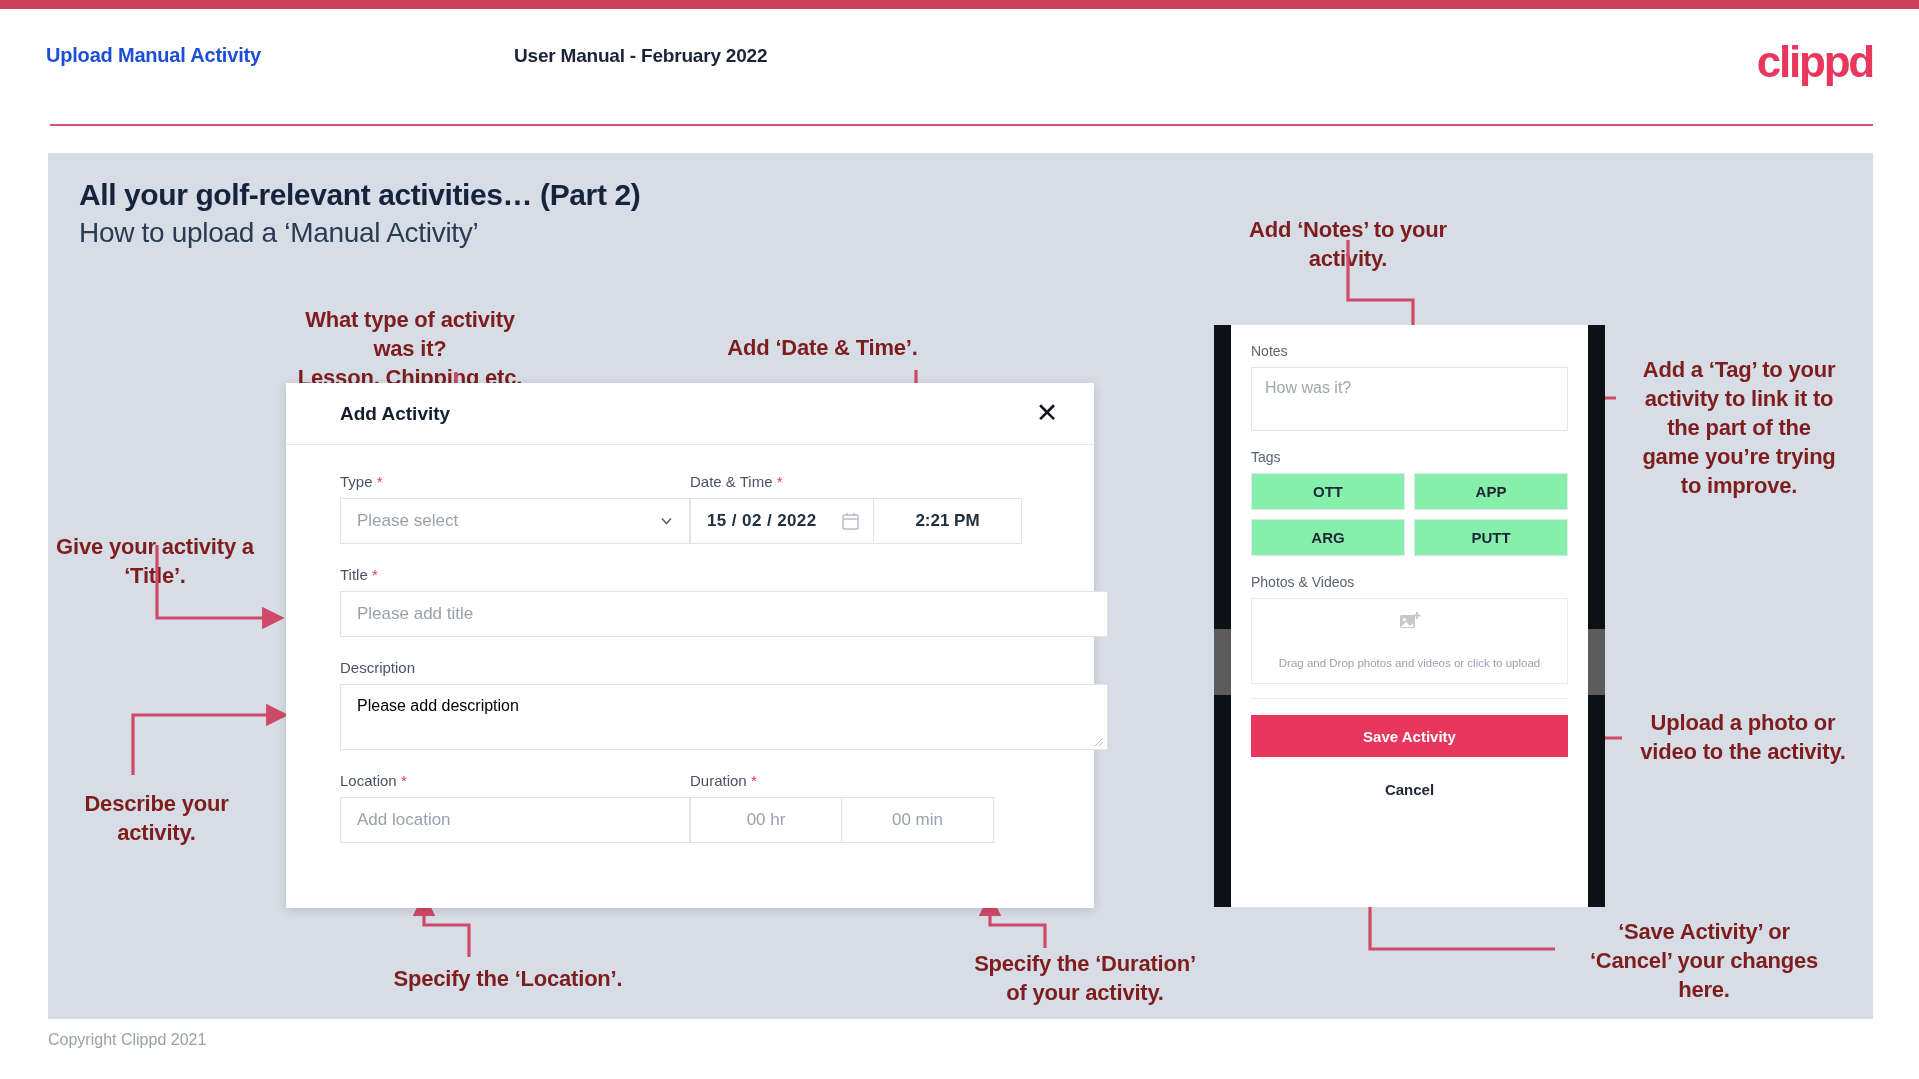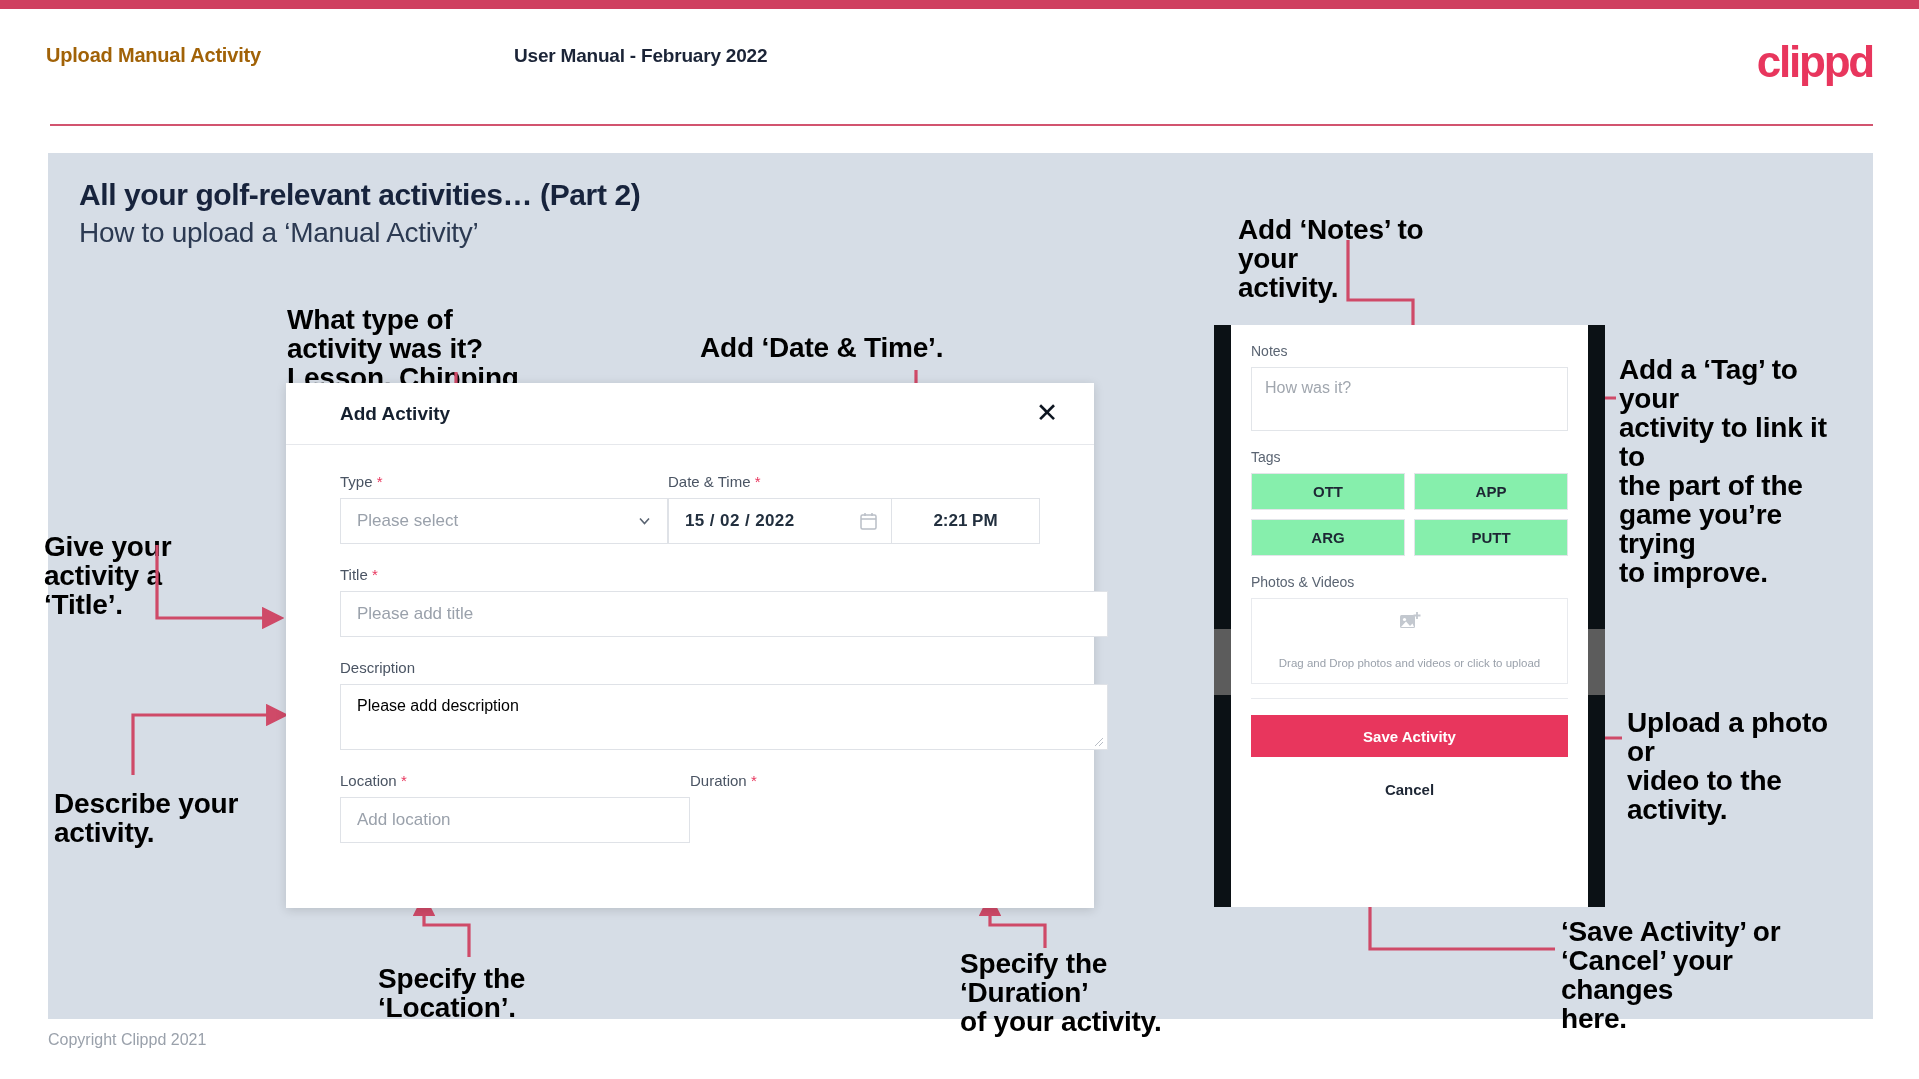--- a/index.html
+++ b/index.html
@@ -13,21 +13,21 @@
 
   
   .top-bar {
     position: absolute; left: 0; top: 0; width: 1919px; height: 9px;
     background: #cf4060;
   }
 
   
   .header-left {
     position: absolute; left: 46px; top: 44px;
-    font-size: 20px; font-weight: 700; color: #a16207; letter-spacing: -0.2px;
+    font-size: 20px; font-weight: 700; color: #1d4ed8; letter-spacing: -0.2px;
   }
   .header-center {
     position: absolute; left: 514px; top: 45px;
     font-size: 19px; font-weight: 600; color: #1b2437; letter-spacing: -0.2px;
   }
   .logo {
     position: absolute; right: 46px; top: 40px;
     font-size: 44px; font-weight: 800; color: #e8365d;
     letter-spacing: -2.2px; line-height: 1;
   }
@@ -46,23 +46,23 @@
     position: absolute; left: 31px; top: 25px;
     font-size: 30px; font-weight: 800; color: #17233c; letter-spacing: -0.4px;
   }
   .slide-sub {
     position: absolute; left: 31px; top: 64px;
     font-size: 28px; font-weight: 400; color: #2c3a52; letter-spacing: -0.3px;
   }
 
   
   .anno {
-    position: absolute; color: #000000;
-    font-size: 28px; font-weight: 600; line-height: 29px;
-    letter-spacing: -0.2px;
+    position: absolute; color: #7f1d1d;
+    font-size: 22px; font-weight: 600; line-height: 29px;
+    text-align: center; letter-spacing: -0.2px;
   }
 
   
   .connectors { position: absolute; left: 0; top: 0; width: 1919px; height: 1079px; pointer-events: none; }
 
   
   .dialog {
     position: absolute; left: 286px; top: 383px;
     width: 808px; height: 525px;
     background: #ffffff;
@@ -96,21 +96,21 @@
     height: 46px; border: 1px solid #dfe2e7; background: #fff;
     display: flex; align-items: center; position: relative;
   }
   .ctl .ph {
     font-size: 17px; color: #9aa1ab; padding-left: 16px; font-weight: 400;
   }
   .chev {
     position: absolute; right: 16px; top: 50%; transform: translateY(-50%);
     width: 13px; height: 13px;
   }
-  .date-ctl { width: 224px; justify-content: flex-start; }
+  .date-ctl { width: 184px; justify-content: flex-start; }
   .date-text {
     padding-left: 16px; font-size: 17px; color: #23303f; font-weight: 600;
     letter-spacing: 0.4px;
   }
   .cal-ico { position: absolute; right: 14px; top: 50%; transform: translateY(-50%); }
   .time-ctl {
     width: 148px; border-left: 0; justify-content: center; align-items: center;
   }
   .time-text { font-size: 17px; color: #23303f; font-weight: 600; }
 
@@ -319,20 +319,28 @@
           </div>
           <div class="ctl">
             <span class="ph">Add location</span>
           </div>
         </div>
         <div class="col-right">
           <div class="field-label">
             <span>Duration</span>
             <span class="req">*</span>
           </div>
+          <div style="display:flex;">
+            <div class="ctl dur-hr">
+              <span class="dur-val">00 hr</span>
+            </div>
+            <div class="ctl dur-min">
+              <span class="dur-val">00 min</span>
+            </div>
+          </div>
         </div>
       </div>
 
     </div>
   </div>
 
   <div class="phone">
     <div class="bezel-l">
       <div class="btn-a"></div>
     </div>

